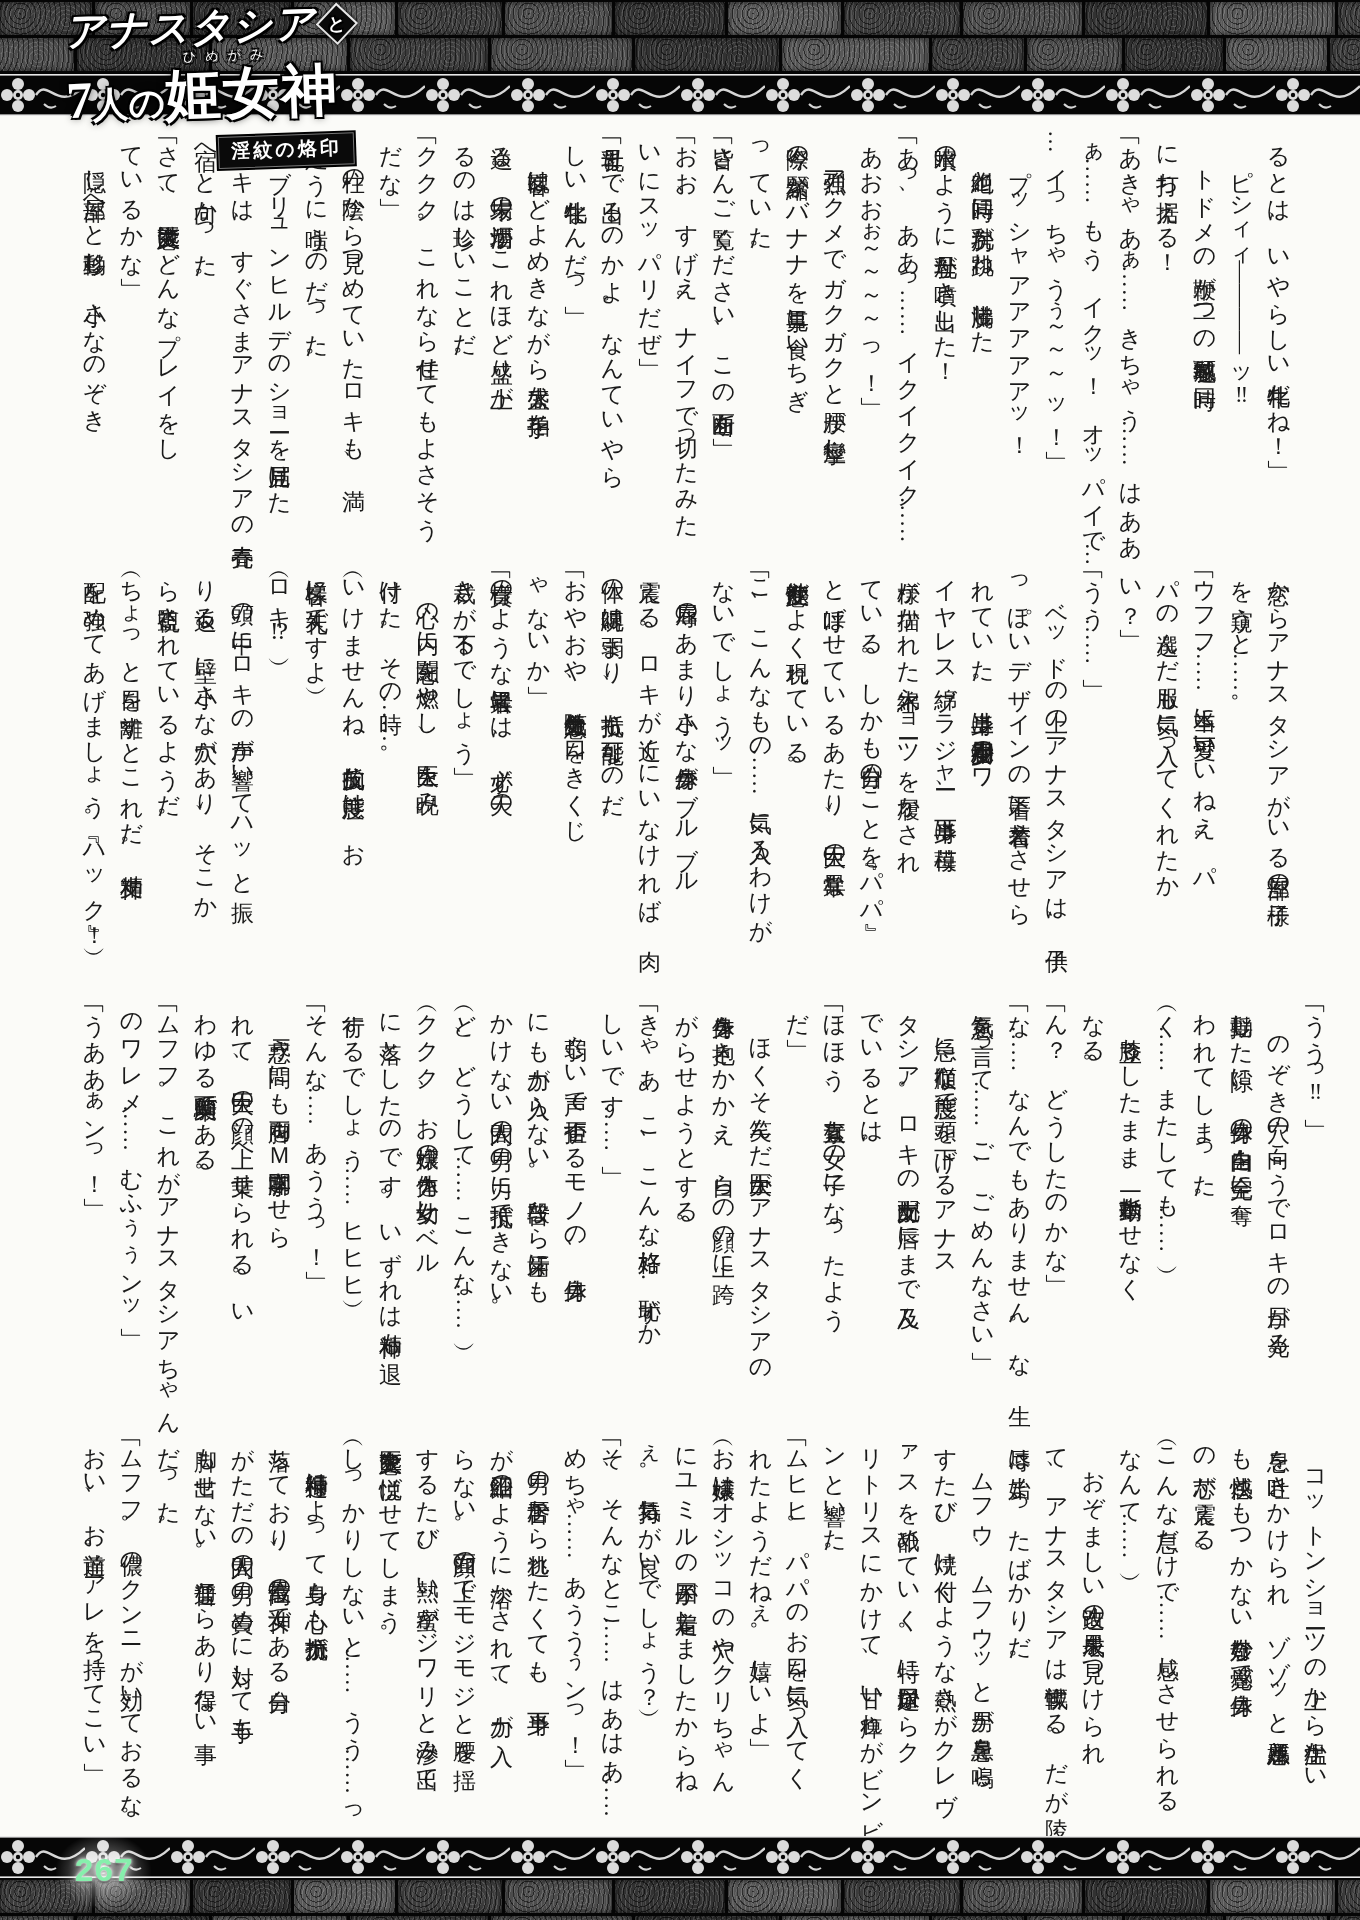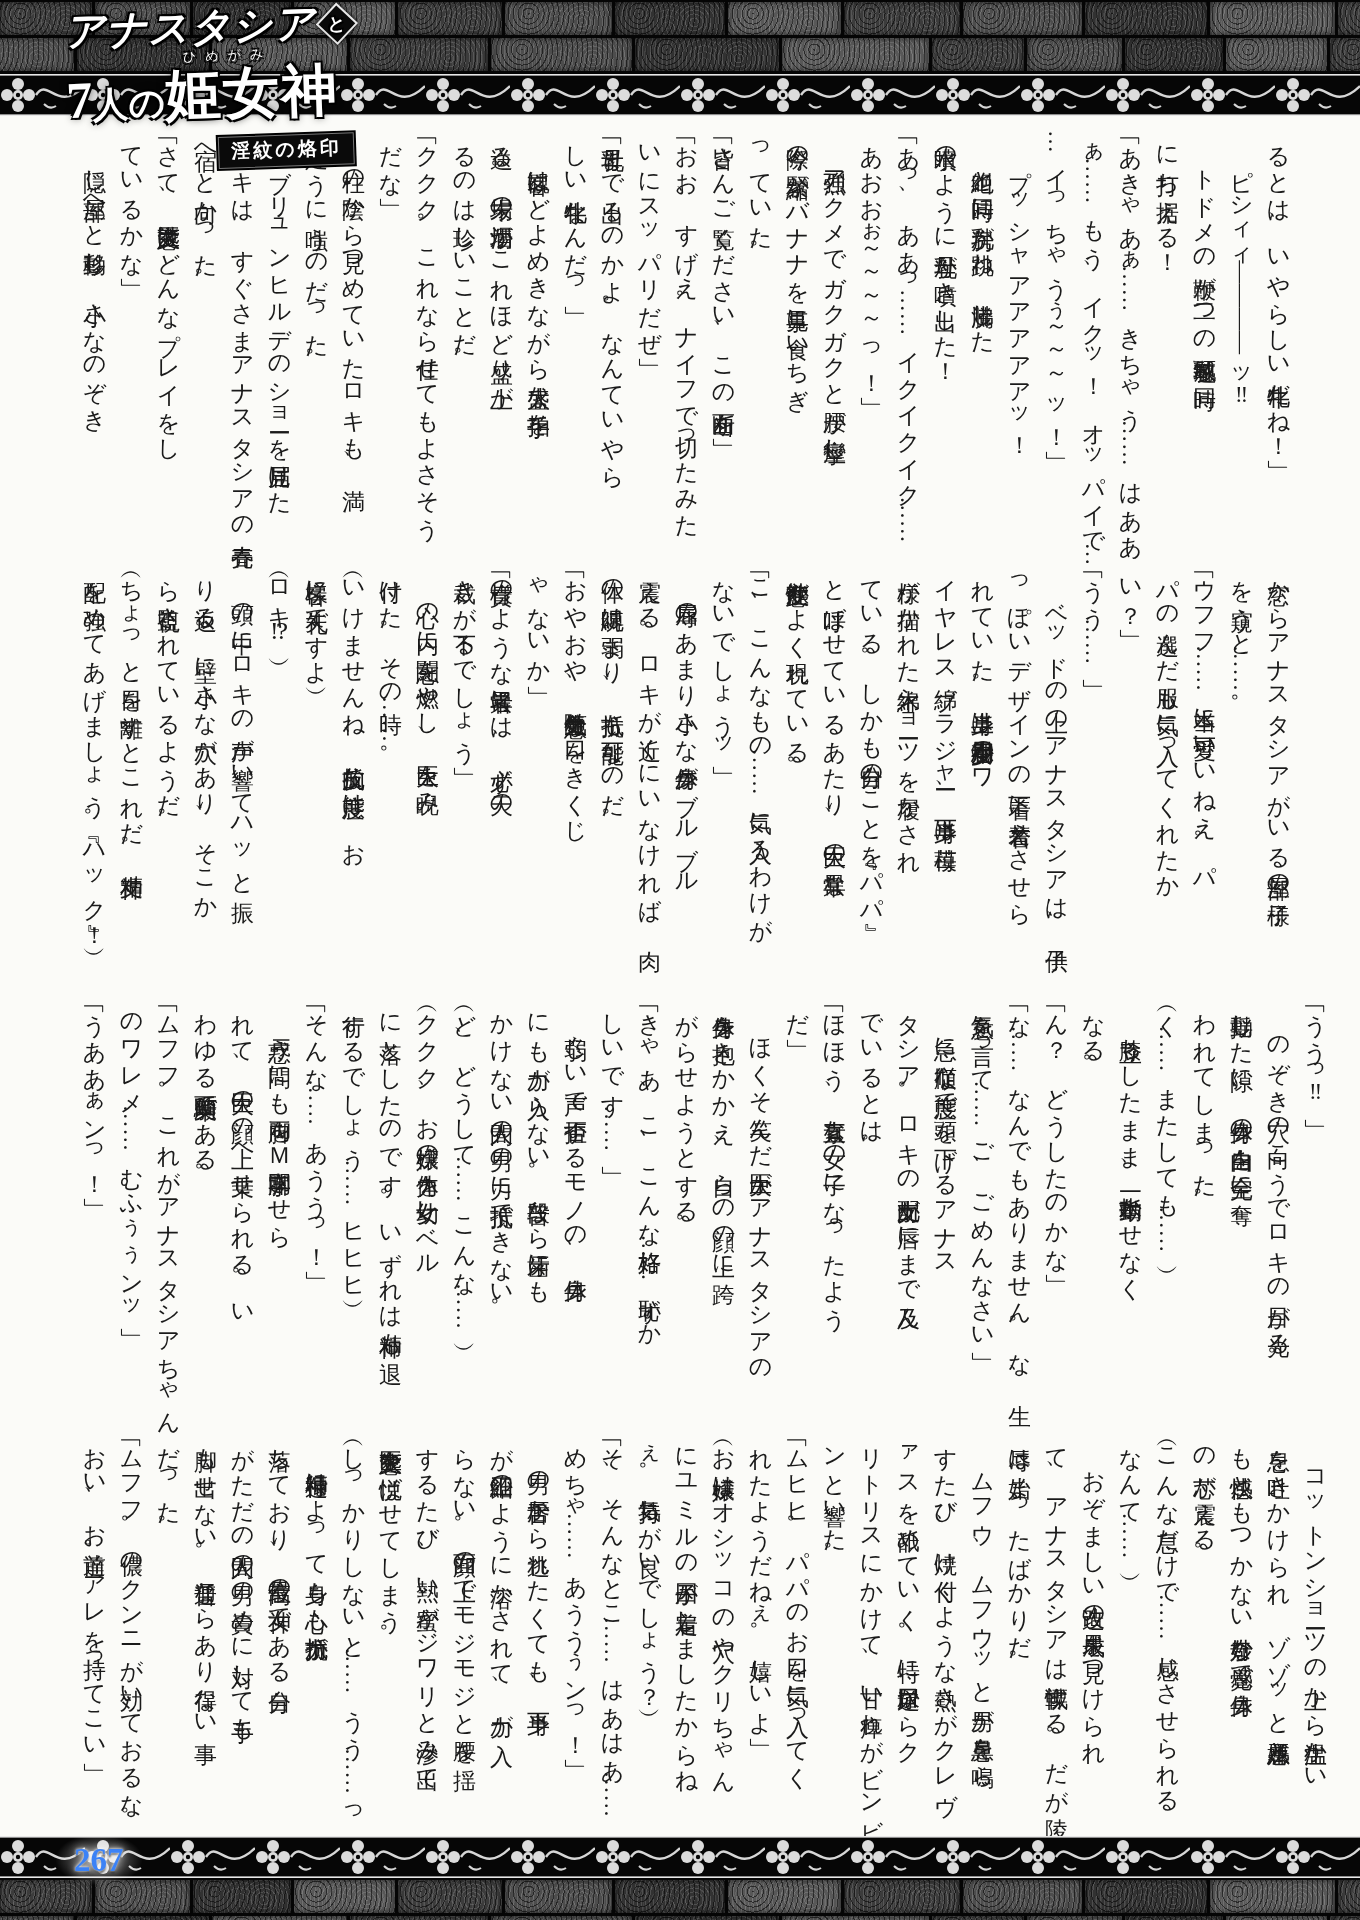--- a/index.html
+++ b/index.html
@@ -43,22 +43,22 @@
   
   .text-area{height:1724px;padding:14px 20px 0 76px;box-sizing:border-box;}
   .band{writing-mode:vertical-rl;text-orientation:mixed;height:400px;margin-bottom:34px;
         overflow:visible;}
   .band:last-child{margin-bottom:0;}
   .tcol{margin:0;padding:0;font-size:23px;line-height:37px;letter-spacing:.5px;white-space:nowrap;}
 
   
   .footer{position:absolute;left:0;right:0;bottom:0;}
   .pageno{position:absolute;left:62px;top:2px;z-index:3;
-          font-family:Liberation Serif, serif;font-weight:600;font-size:33px;
-          color:#3b82f6;padding:4px 12px;
+          font-family:Liberation Mono, monospace;font-weight:600;font-size:33px;
+          color:#86efac;padding:16px 12px;
           text-shadow:0 0 9px #fff,0 0 3px #fff,0 2px 2px #000;}
   .pageno::before{content:"";position:absolute;left:-6px;right:-6px;top:-4px;bottom:-2px;z-index:-1;
           background:radial-gradient(ellipse at center, rgba(255,255,255,.55), rgba(255,255,255,0) 72%);}
 </style>
 </head>
 <body>
 
 <div class="page">
 
   <header>

